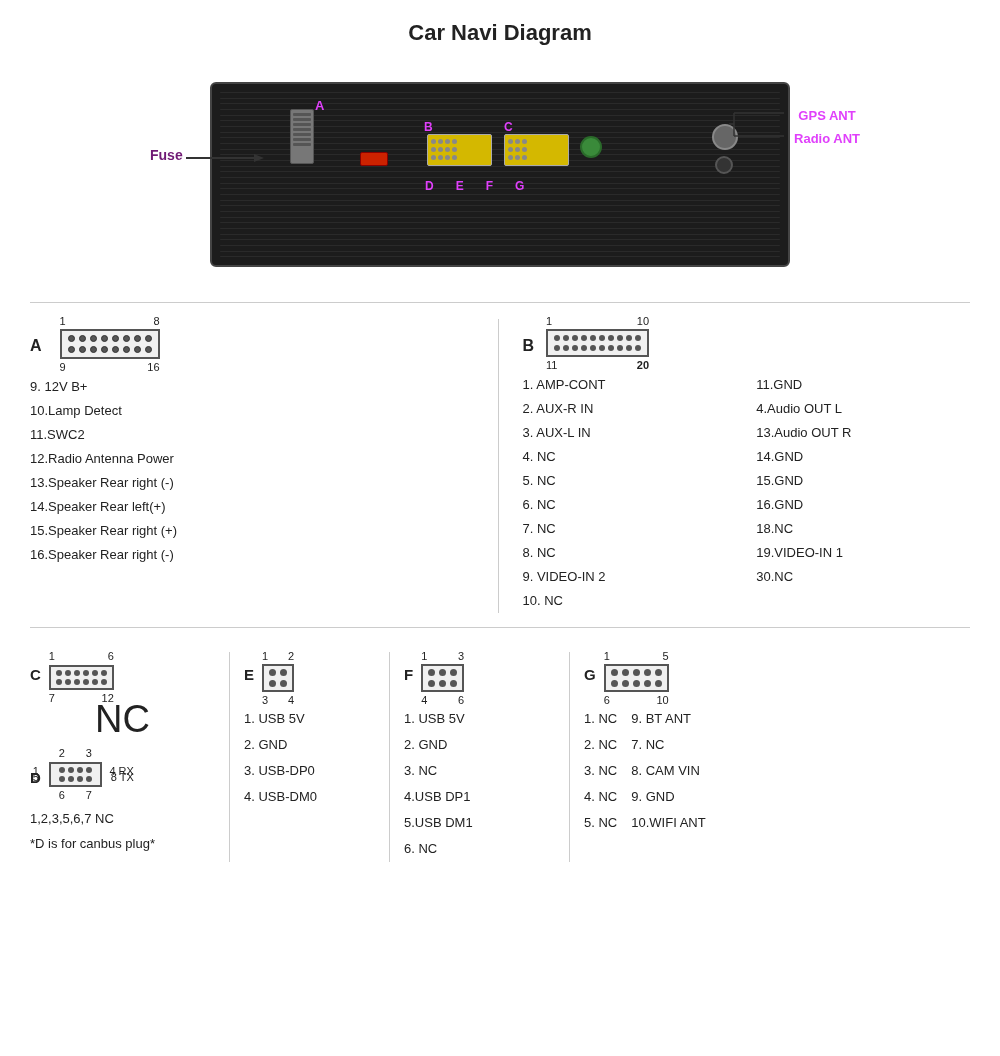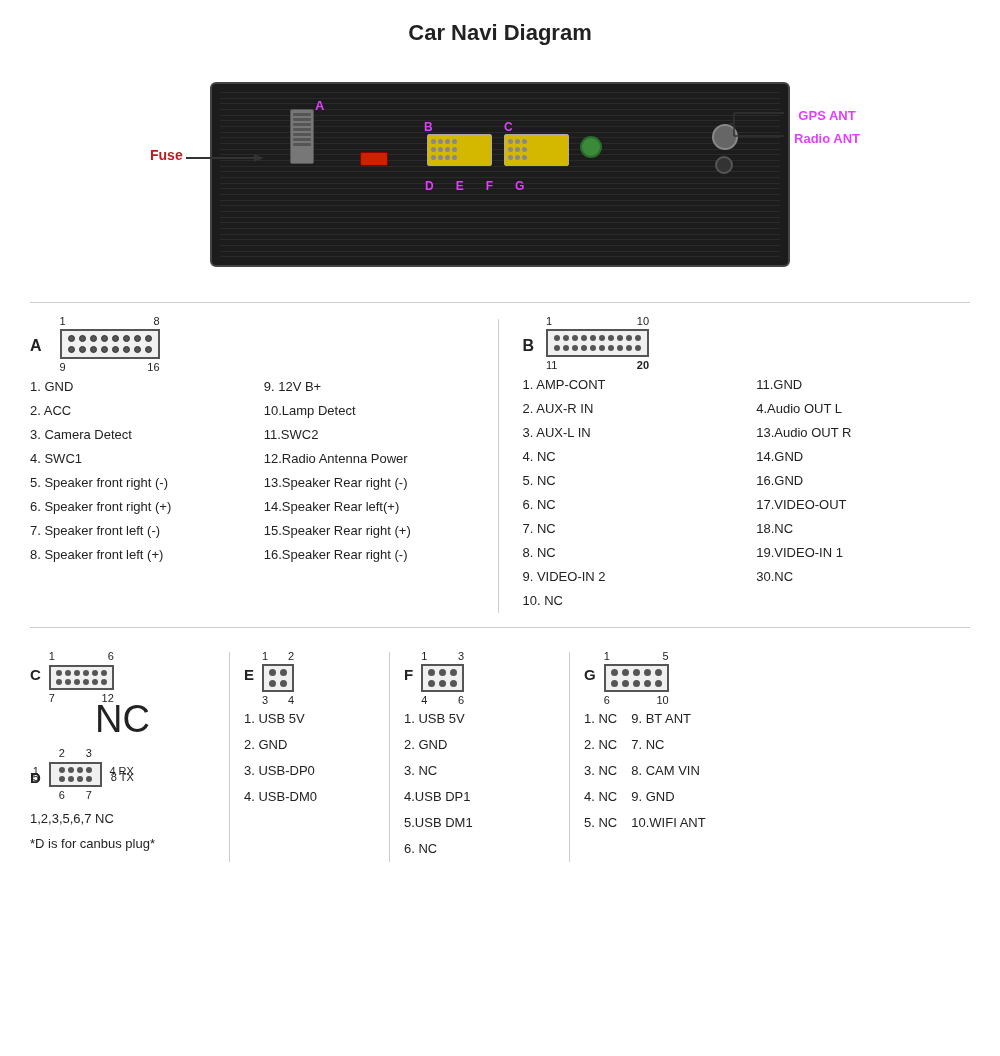--- a/index.html
+++ b/index.html
@@ -148,21 +148,21 @@
             <span>E</span>
             <span>F</span>
             <span>G</span>
         </div>
 
         <div style="position:absolute; top:40px; right:50px; width:26px; height:26px; border-radius:50%; background:#666; border:2px solid #888;"></div>
         <div style="position:absolute; top:72px; right:55px; width:18px; height:18px; border-radius:50%; background:#333; border:2px solid #555;"></div>
       </div>
 
       <div style="position:absolute; top:85px; left:0px;">
-        <span style="color:#b91c1c; font-size:14px; font-weight:bold;">Fuse</span>
+        <span style="color:#701a75; font-size:14px; font-weight:bold;">Fuse</span>
         <svg style="position:absolute; left:36px; top:5px;" width="80" height="12">
           <line x1="0" y1="6" x2="70" y2="6" stroke="#333" stroke-width="2"></line>
           <polygon points="68,2 78,6 68,10" fill="#333"></polygon>
         </svg>
       </div>
 
       <div style="position:absolute; top:42px; right:-10px; text-align:center;">
         <svg style="position:absolute; left:-65px; top:4px;" width="60" height="40">
           <line x1="55" y1="5" x2="5" y2="5" stroke="#333" stroke-width="1.5"></line>
           <line x1="55" y1="28" x2="5" y2="28" stroke="#333" stroke-width="1.5"></line>
@@ -207,30 +207,20 @@
               <div style="width:7px; height:7px; border-radius:50%; background:#555; border:1px solid #333;"></div>
               <div style="width:7px; height:7px; border-radius:50%; background:#555; border:1px solid #333;"></div>
               <div style="width:7px; height:7px; border-radius:50%; background:#555; border:1px solid #333;"></div>
               <div style="width:7px; height:7px; border-radius:50%; background:#555; border:1px solid #333;"></div>
             </div>
           </div>
         </div>
       </div>
 
       <div style="display:flex; gap:20px; margin-top:16px;">
-        <div style="flex:1; line-height:1.85; font-size:13px;">
-          <div>1. GND</div>
-          <div>2. ACC</div>
-          <div>3. Camera Detect</div>
-          <div>4. SWC1</div>
-          <div>5. Speaker front right (-)</div>
-          <div>6. Speaker front right (+)</div>
-          <div>7. Speaker front left (-)</div>
-          <div>8. Speaker front left (+)</div>
-        </div>
         <div style="flex:1; line-height:1.85; font-size:13px;">
           <div>9.  12V B+</div>
           <div>10.Lamp Detect</div>
           <div>11.SWC2</div>
           <div>12.Radio Antenna Power</div>
           <div>13.Speaker Rear right (-)</div>
           <div>14.Speaker Rear left(+)</div>
           <div>15.Speaker Rear right (+)</div>
           <div>16.Speaker Rear right (-)</div>
         </div>
@@ -284,22 +274,22 @@
           <div>7. NC</div>
           <div>8. NC</div>
           <div>9. VIDEO-IN 2</div>
           <div>10. NC</div>
         </div>
         <div style="flex:1; line-height:1.85; font-size:13px;">
           <div>11.GND</div>
           <div>4.Audio OUT L</div>
           <div>13.Audio OUT R</div>
           <div>14.GND</div>
+          <div>15.GND</div>
           <div>16.GND</div>
-          <div>17.VIDEO-OUT</div>
           <div>18.NC</div>
           <div>19.VIDEO-IN 1</div>
           <div>30.NC</div>
         </div>
       </div>
     </div>
   </div>
 
   <hr class="divider-h">
 

